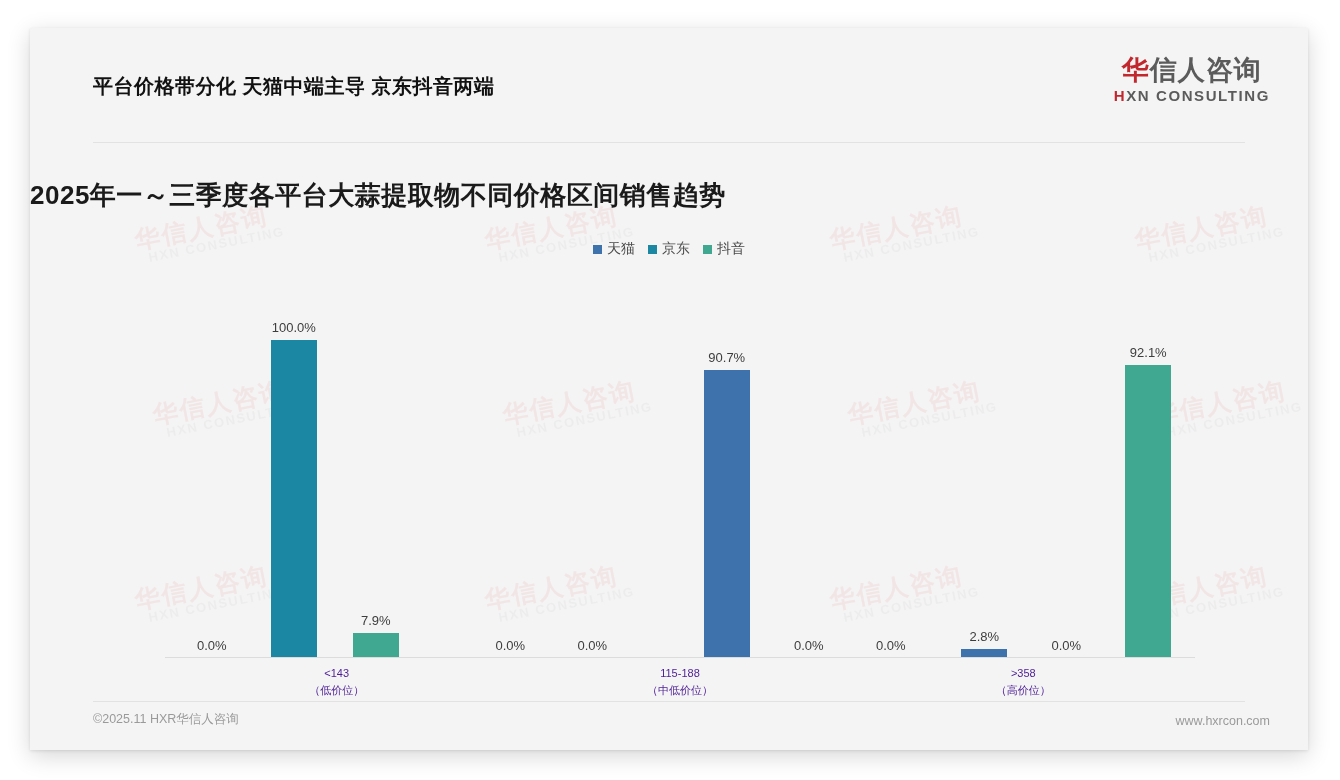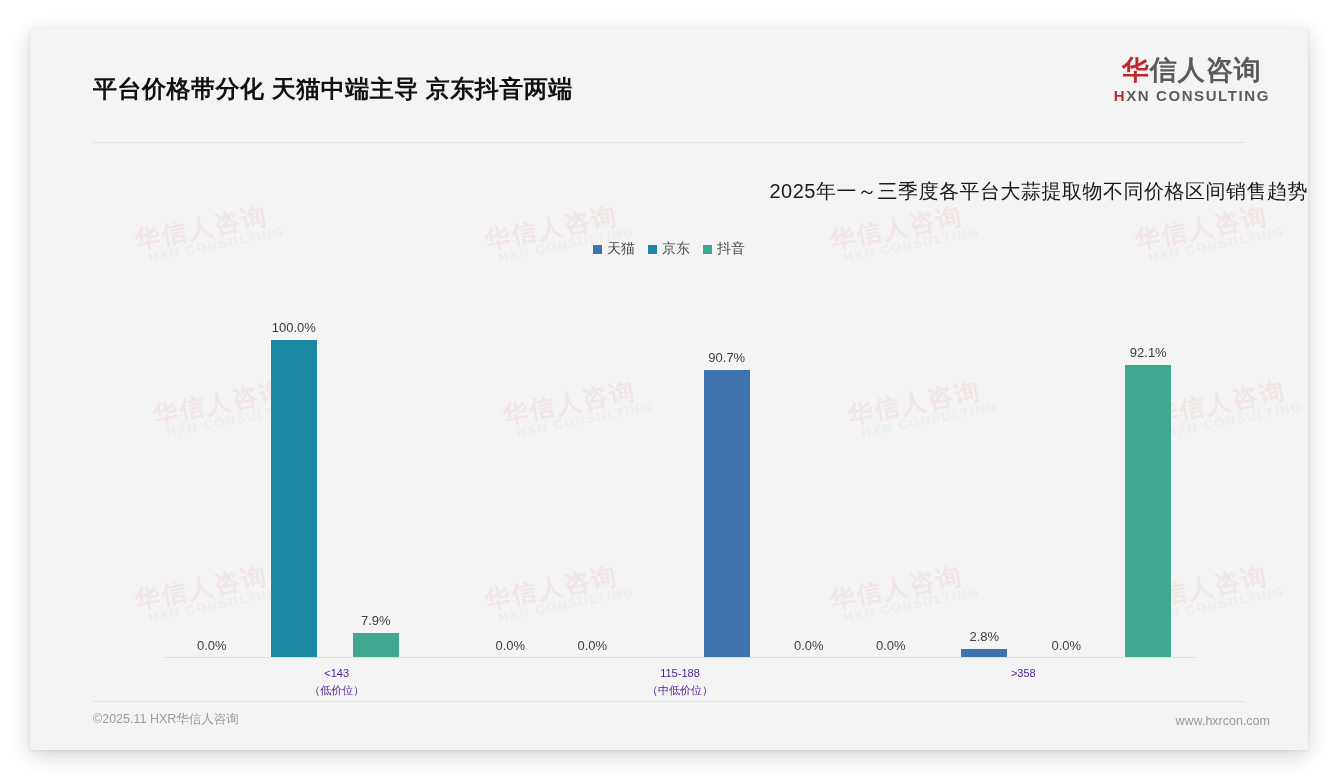--- a/index.html
+++ b/index.html
@@ -57,21 +57,21 @@
     position: absolute;
     left: 0; top: 0;
     width: 100%;
     height: 90px;
     z-index: 3;
   }
   .header-title {
     position: absolute;
     left: 63px;
     top: 45px;
-    font-size: 24px;
+    font-size: 20px;
     font-weight: 700;
     color: #111111;
     letter-spacing: 0.5px;
     white-space: nowrap;
   }
   .logo {
     position: absolute;
     right: 38px;
     top: 28px;
     text-align: center;
@@ -104,23 +104,23 @@
     background: #e2e2e2;
     z-index: 3;
   }
 
   
   .chart-title {
     position: absolute;
     top: 150px;
     left: 0;
     width: 100%;
-    text-align: right;
-    font-size: 20px;
-    font-weight: 400;
+    text-align: left;
+    font-size: 26px;
+    font-weight: 700;
     color: #1a1a1a;
     letter-spacing: 0.5px;
     z-index: 3;
   }
 
   .legend {
     position: absolute;
     top: 212px;
     left: 0;
     width: 100%;
@@ -380,20 +380,21 @@
       <div class="xtick">
         <div>&lt;143</div>
         <div>（低价位）</div>
       </div>
       <div class="xtick">
         <div>115-188</div>
         <div>（中低价位）</div>
       </div>
       <div class="xtick">
         <div>&gt;358</div>
+        <div>（高价位）</div>
       </div>
     </div>
 
   <div class="footer-rule"></div>
   <div class="footer-left">©2025.11 HXR华信人咨询</div>
   <div class="footer-right">www.hxrcon.com</div>
 
 </div>
 
 </body></html>

